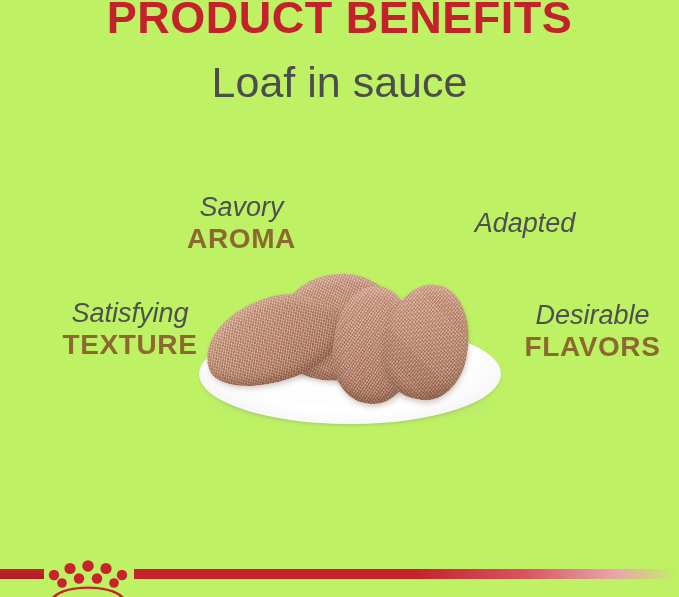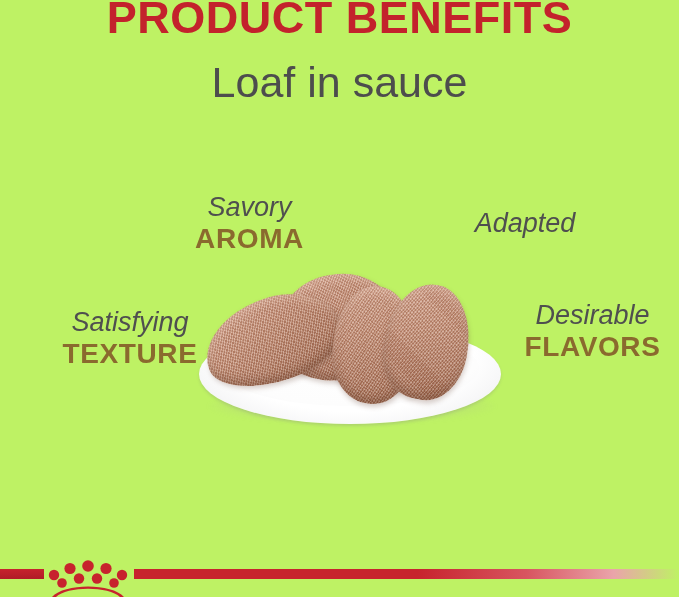--- a/index.html
+++ b/index.html
@@ -59,23 +59,23 @@
   }
   .benefit .noun {
     display: block;
     font-weight: bold;
     font-size: 28px;
     letter-spacing: 0.6px;
     color: #8a6a2e;
     line-height: 1.15;
   }
 
-  #benefit-aroma       { top: 192px; left: 152px; width: 195px; }
+  #benefit-aroma       { top: 192px; left: 144px; width: 195px; }
   #benefit-consistency { top: 208px; left: 400px; width: 250px; }
-  #benefit-texture     { top: 307px; left: 20px;  width: 220px; }
+  #benefit-texture     { top: 298px; left: 20px;  width: 220px; }
   #benefit-flavors     { top: 300px; left: 490px; width: 205px; }
 
   
   #food-photo {
     position: absolute;
     top: 262px;
     left: 185px;
     width: 330px;
     height: 180px;
   }

